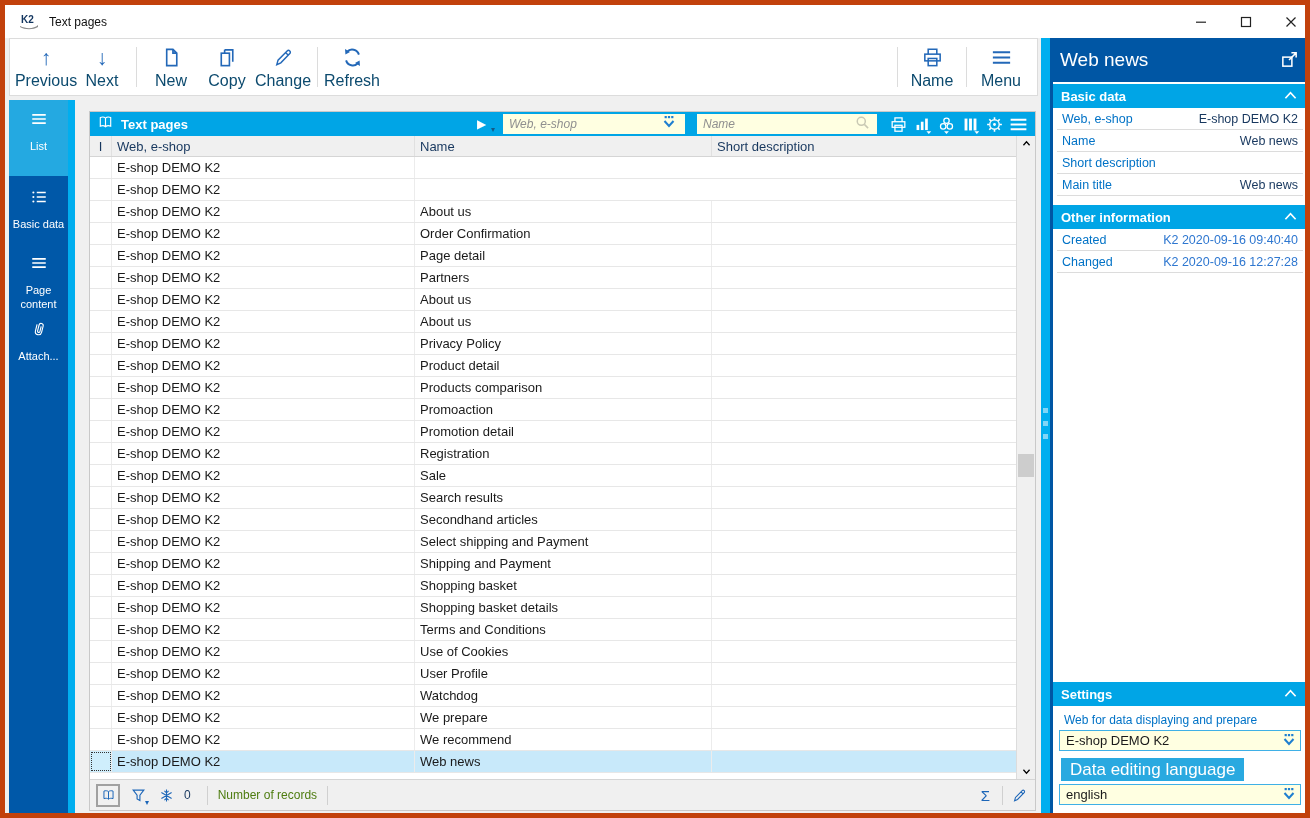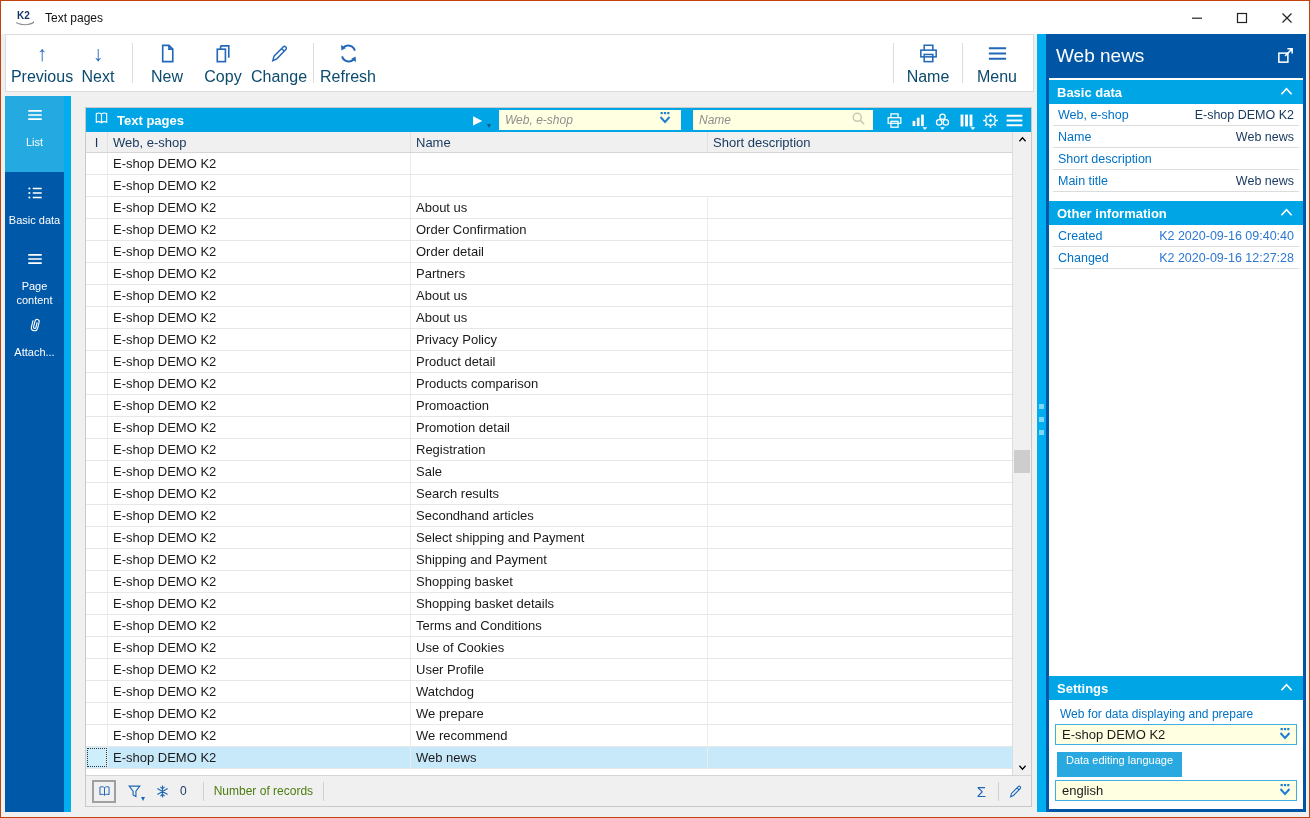--- a/index.html
+++ b/index.html
@@ -1,20 +1,20 @@
 <!DOCTYPE html>
 <html><head>
 <meta charset="utf-8">
 <style>
   * { box-sizing: border-box; margin: 0; padding: 0; }
   html,body { background:#d8d8d8; }
   body { font-family:"Liberation Sans", sans-serif; }
 
   .window { position:relative; width:1310px; height:818px; background:#f0f0f0;
-            border:1px solid #c2410c; overflow:hidden; }
+            border:5px solid #c2410c; overflow:hidden; }
 
   
   .titlebar { position:absolute; left:0; top:0; width:1308px; height:33px; background:#fff;
               display:flex; align-items:center; padding-left:13px; }
   .k2logo { width:22px; height:18px; margin-right:9px; }
   .title-text { font-size:12px; color:#111; }
   .win-controls { margin-left:auto; display:flex; height:33px; }
   .win-btn { width:45px; height:33px; display:flex; align-items:center; justify-content:center; }
   .win-btn svg { width:12px; height:12px; stroke:#222; stroke-width:1.2; fill:none; }
 
@@ -118,22 +118,22 @@
   .sec-title { font-size:13px; font-weight:bold; }
   .sec-chevron { margin-left:auto; width:16px; height:16px; }
   .sec-chevron svg { width:15px; height:13px; color:#fff; }
   .drow { height:22px; display:flex; align-items:center; justify-content:space-between;
           margin:0 4px; padding:0 5px; border-bottom:1px solid #dcdcdc; font-size:12.5px; }
   .dlabel { color:#0072C6; }
   .dvalue { color:#17375E; }
   .sec-other .dvalue { color:#2E77D0; }
   .detail-spacer { flex:1; }
   .set-label { font-size:12px; color:#0072C6; margin:7px 8px 3px 11px; }
-  .set-label-chip { display:inline-block; align-self:flex-start; font-size:11px; color:#fff; background:#29A9E0;
-                    margin:7px 8px 3px 8px; padding:2px 9px 11px 9px; }
+  .set-label-chip { display:inline-block; align-self:flex-start; font-size:17px; color:#fff; background:#29A9E0;
+                    margin:7px 8px 3px 8px; padding:2px 9px 1px 9px; }
   .combo { height:21px; margin:0 6px; background:#FFFFE1; border:1px solid #3FB0E6; display:flex;
            align-items:center; padding:0 3px 0 6px; }
   .combo .cval { flex:1; font-size:13px; color:#1a1a1a; white-space:nowrap; overflow:hidden; }
   .combo svg { width:16px; height:15px; color:#1F7FD0; }
   .combo.last { margin-bottom:8px; }
 </style>
 </head>
 <body>
 
 <svg width="0" height="0" style="position:absolute">
@@ -439,21 +439,21 @@
           </div>
           <div class="trow">
             <div class="tcell c-ind"></div>
             <div class="tcell c-web">E-shop DEMO K2</div>
             <div class="tcell c-name">Order Confirmation</div>
             <div class="tcell c-short"></div>
           </div>
           <div class="trow">
             <div class="tcell c-ind"></div>
             <div class="tcell c-web">E-shop DEMO K2</div>
-            <div class="tcell c-name">Order detail</div>
+            <div class="tcell c-name">Page detail</div>
             <div class="tcell c-short"></div>
           </div>
           <div class="trow">
             <div class="tcell c-ind"></div>
             <div class="tcell c-web">E-shop DEMO K2</div>
             <div class="tcell c-name">Partners</div>
             <div class="tcell c-short"></div>
           </div>
           <div class="trow">
             <div class="tcell c-ind"></div>

